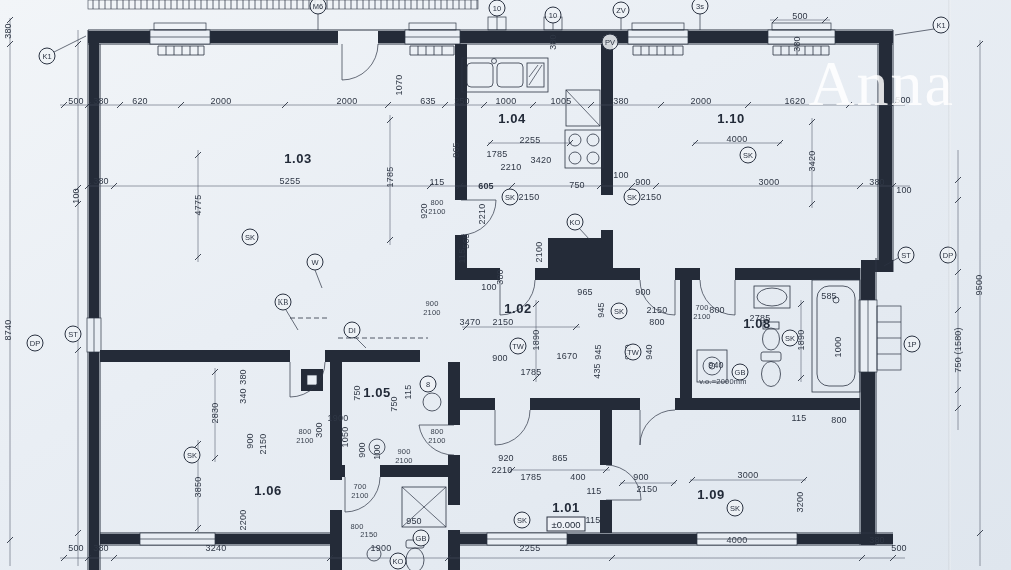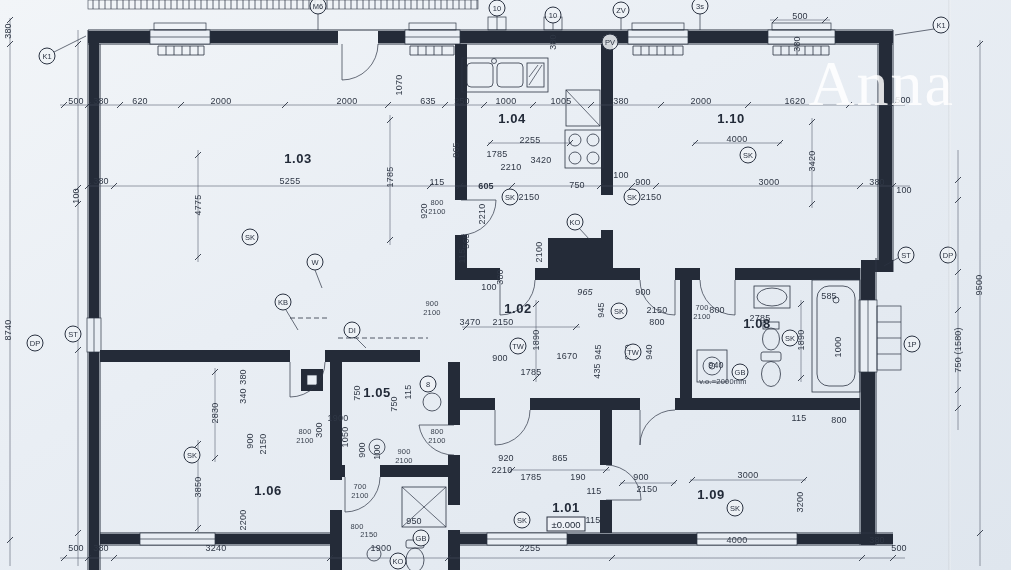--- a/index.html
+++ b/index.html
@@ -404,21 +404,21 @@
       <div class="dim" style="left: 904px; top: 190px;">100</div>
       <div class="dim s" style="left: 437px; top: 203px;">800</div>
       <div class="dim s" style="left: 437px; top: 212px;">2100</div>
       <div class="dim v" style="left: 424px; top: 211px;">920</div>
       <div class="dim v" style="left: 482px; top: 214px;">2210</div>
       <div class="dim v" style="left: 466px; top: 241px;">565</div>
       <div class="dim v" style="left: 462px; top: 256px;">115</div>
       <div class="dim v" style="left: 539px; top: 252px;">2100</div>
       <div class="dim" style="left: 489px; top: 287px;">100</div>
       <div class="dim v" style="left: 500px; top: 277px;">380</div>
-      <div class="dim" style="left: 585px; top: 292px; font-style: italic;">965</div>
+      <div class="dim" style="left: 585px; top: 292px;">965</div>
       <div class="dim" style="left: 643px; top: 292px;">900</div>
       <div class="dim s" style="left: 432px; top: 304px;">900</div>
       <div class="dim s" style="left: 432px; top: 313px;">2100</div>
       <div class="dim" style="left: 503px; top: 322px;">2150</div>
       <div class="dim" style="left: 470px; top: 322px;">3470</div>
       <div class="dim v" style="left: 601px; top: 310px;">945</div>
       <div class="dim" style="left: 657px; top: 310px;">2150</div>
       <div class="dim" style="left: 657px; top: 322px;">800</div>
       <div class="dim v" style="left: 536px; top: 340px;">1890</div>
       <div class="dim" style="left: 567px; top: 356px;">1670</div>
@@ -443,21 +443,21 @@
       <div class="dim v" style="left: 958px; top: 350px;">750 (1580)</div>
       <div class="dim" style="left: 748px; top: 475px;">3000</div>
       <div class="dim v" style="left: 800px; top: 502px;">3200</div>
       <div class="dim" style="left: 737px; top: 540px;">4000</div>
       <div class="dim" style="left: 877px; top: 540px;">380</div>
       <div class="dim" style="left: 899px; top: 548px;">500</div>
       <div class="dim" style="left: 506px; top: 458px;">920</div>
       <div class="dim" style="left: 560px; top: 458px;">865</div>
       <div class="dim" style="left: 502px; top: 470px;">2210</div>
       <div class="dim" style="left: 531px; top: 477px;">1785</div>
-      <div class="dim" style="left: 578px; top: 477px;">190</div>
+      <div class="dim" style="left: 578px; top: 477px;">400</div>
       <div class="dim" style="left: 594px; top: 491px;">115</div>
       <div class="dim" style="left: 641px; top: 477px;">900</div>
       <div class="dim" style="left: 647px; top: 489px;">2150</div>
       <div class="dim" style="left: 530px; top: 548px;">2255</div>
       <div class="dim" style="left: 593px; top: 520px;">115</div>
       <div class="dim" style="left: 76px; top: 548px;">500</div>
       <div class="dim" style="left: 101px; top: 548px;">380</div>
       <div class="dim" style="left: 216px; top: 548px;">3240</div>
       <div class="dim" style="left: 381px; top: 548px;">1900</div>
       <div class="dim v" style="left: 215px; top: 413px;">2830</div>
@@ -511,21 +511,21 @@
       <div class="marker" style="left: 748px; top: 155px;">SK</div>
       <div class="marker" style="left: 790px; top: 338px;">SK</div>
       <div class="marker" style="left: 735px; top: 508px;">SK</div>
       <div class="marker" style="left: 522px; top: 520px;">SK</div>
       <div class="marker" style="left: 575px; top: 222px;">KO</div>
       <div class="marker" style="left: 398px; top: 561px;">KO</div>
       <div class="marker" style="left: 740px; top: 372px;">GB</div>
       <div class="marker" style="left: 421px; top: 538px;">GB</div>
       <div class="marker" style="left: 518px; top: 346px;">TW</div>
       <div class="marker" style="left: 633px; top: 352px;">TW</div>
-      <div class="marker" style="left: 283px; top: 302px;">KB</div>
+      <div class="marker" style="left: 283px; top: 302px; font-family: Liberation Serif, serif;">KB</div>
       <div class="marker" style="left: 315px; top: 262px;">W</div>
       <div class="marker" style="left: 352px; top: 330px;">DI</div>
       <div class="marker" style="left: 610px; top: 42px;">PV</div>
       <div class="marker" style="left: 621px; top: 10px;">ZV</div>
       <div class="marker" style="left: 700px; top: 6px;">3s</div>
       <div class="marker" style="left: 318px; top: 6px;">M6</div>
       <div class="marker" style="left: 497px; top: 8px;">10</div>
       <div class="marker" style="left: 553px; top: 15px;">10</div>
       <div class="marker" style="left: 428px; top: 384px;">8</div>
       <div class="level" style="left: 566px; top: 524px;">±0.000</div>

